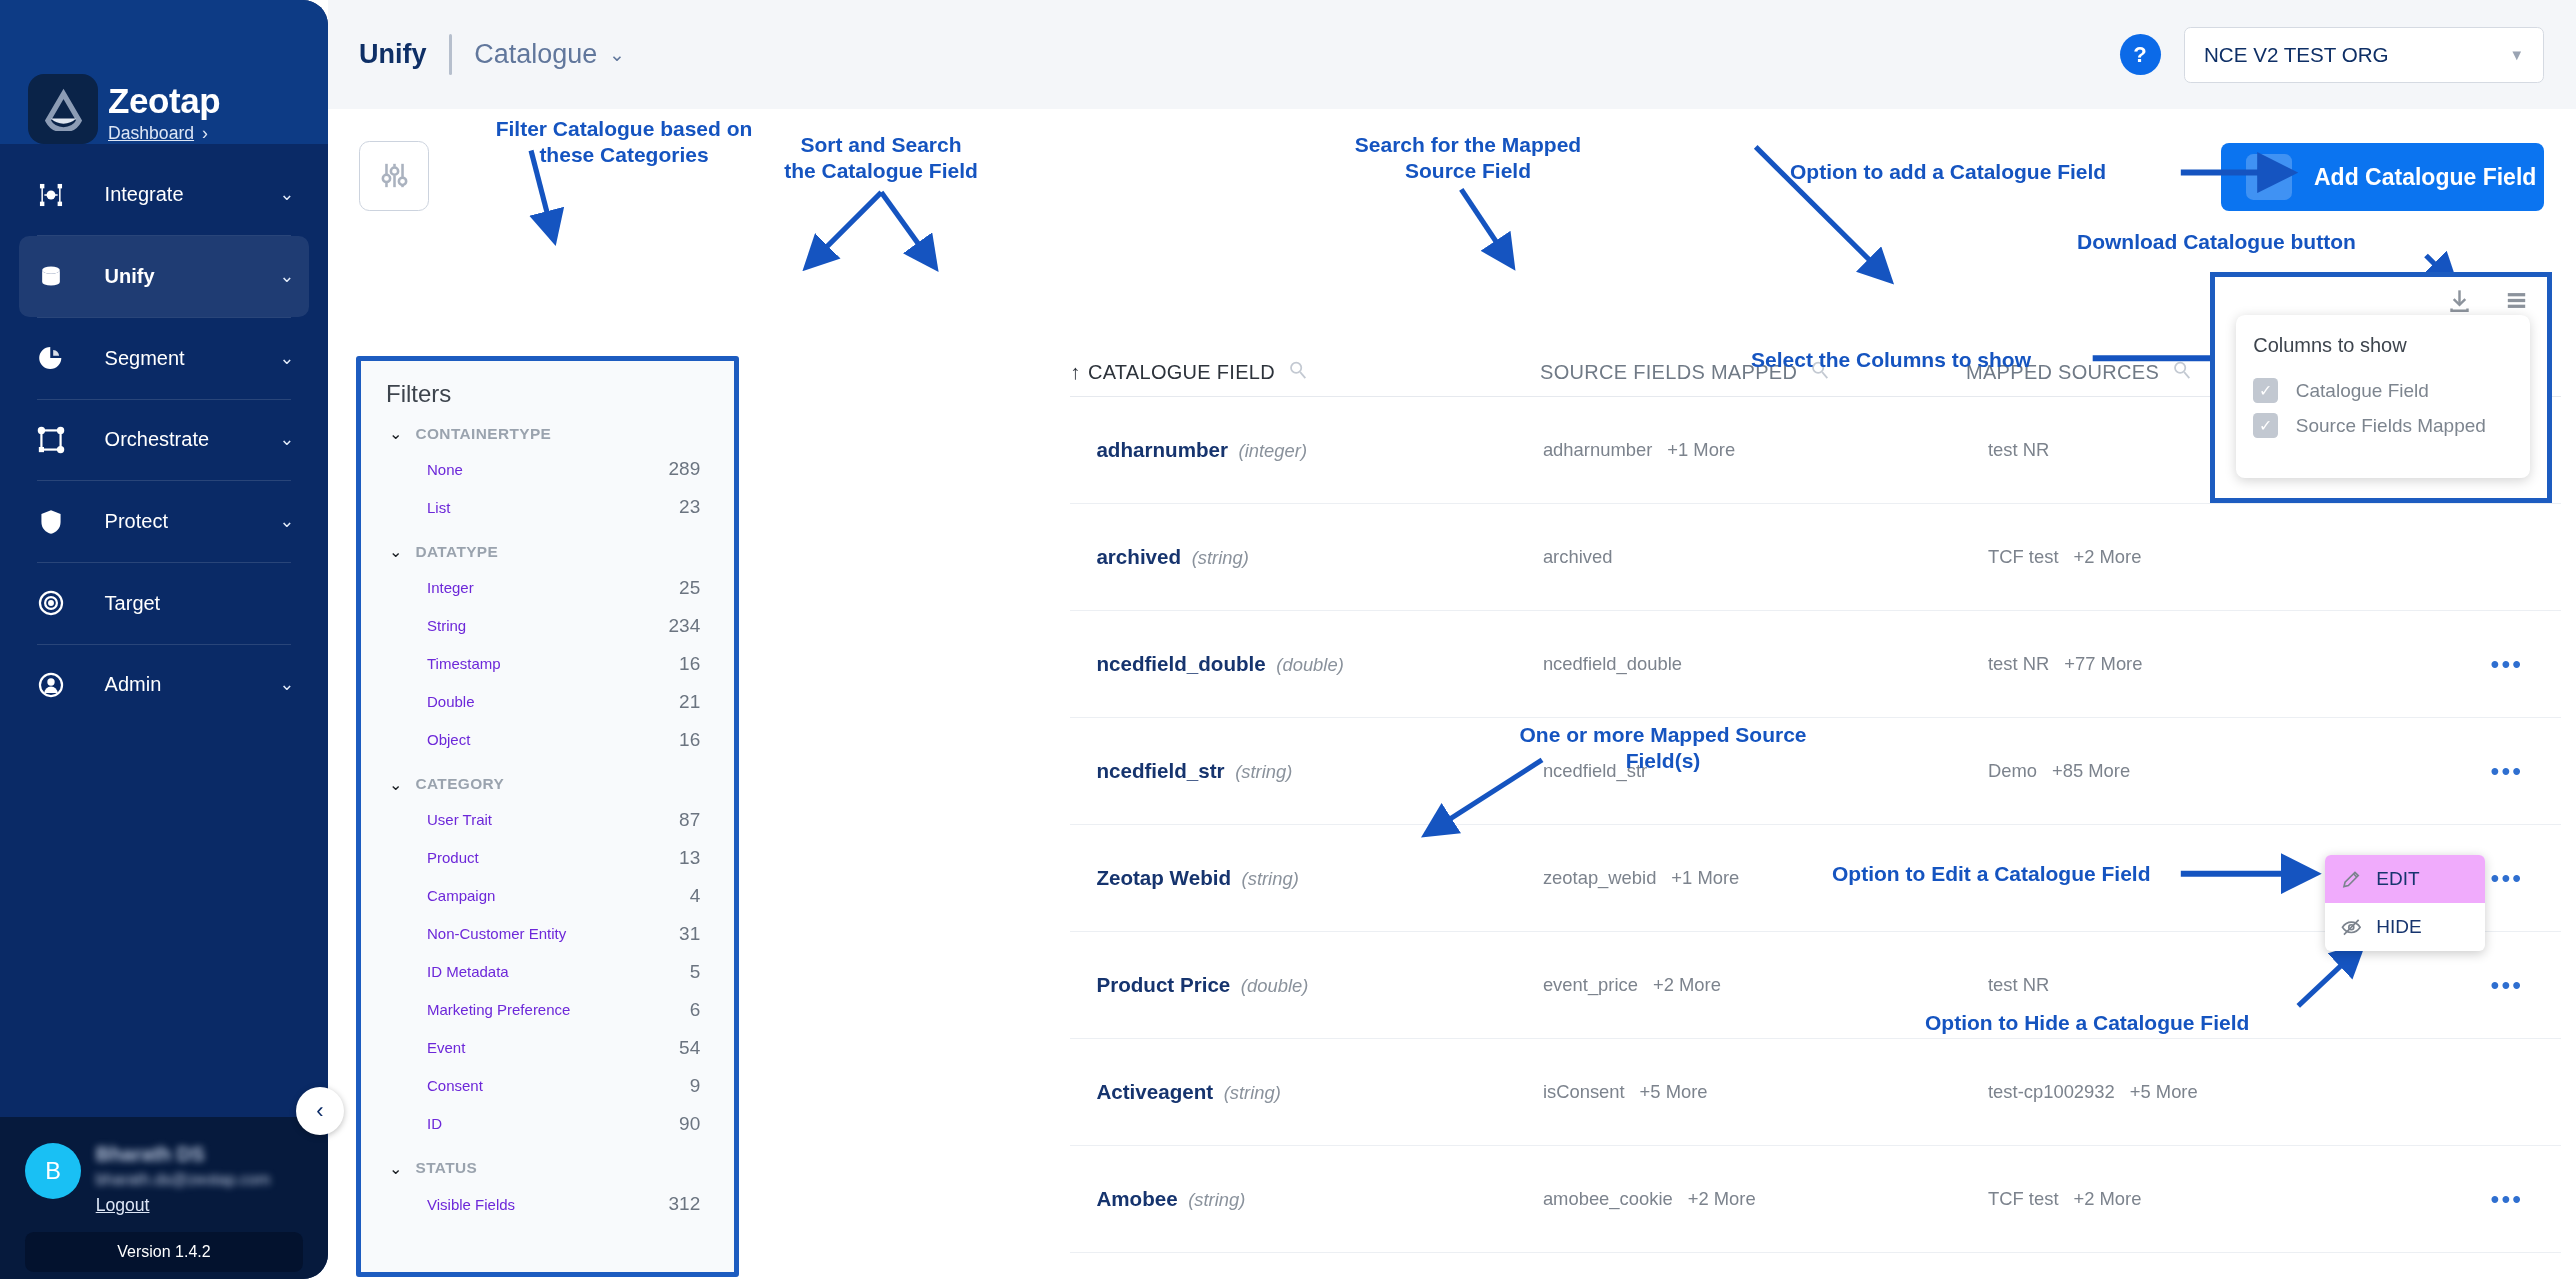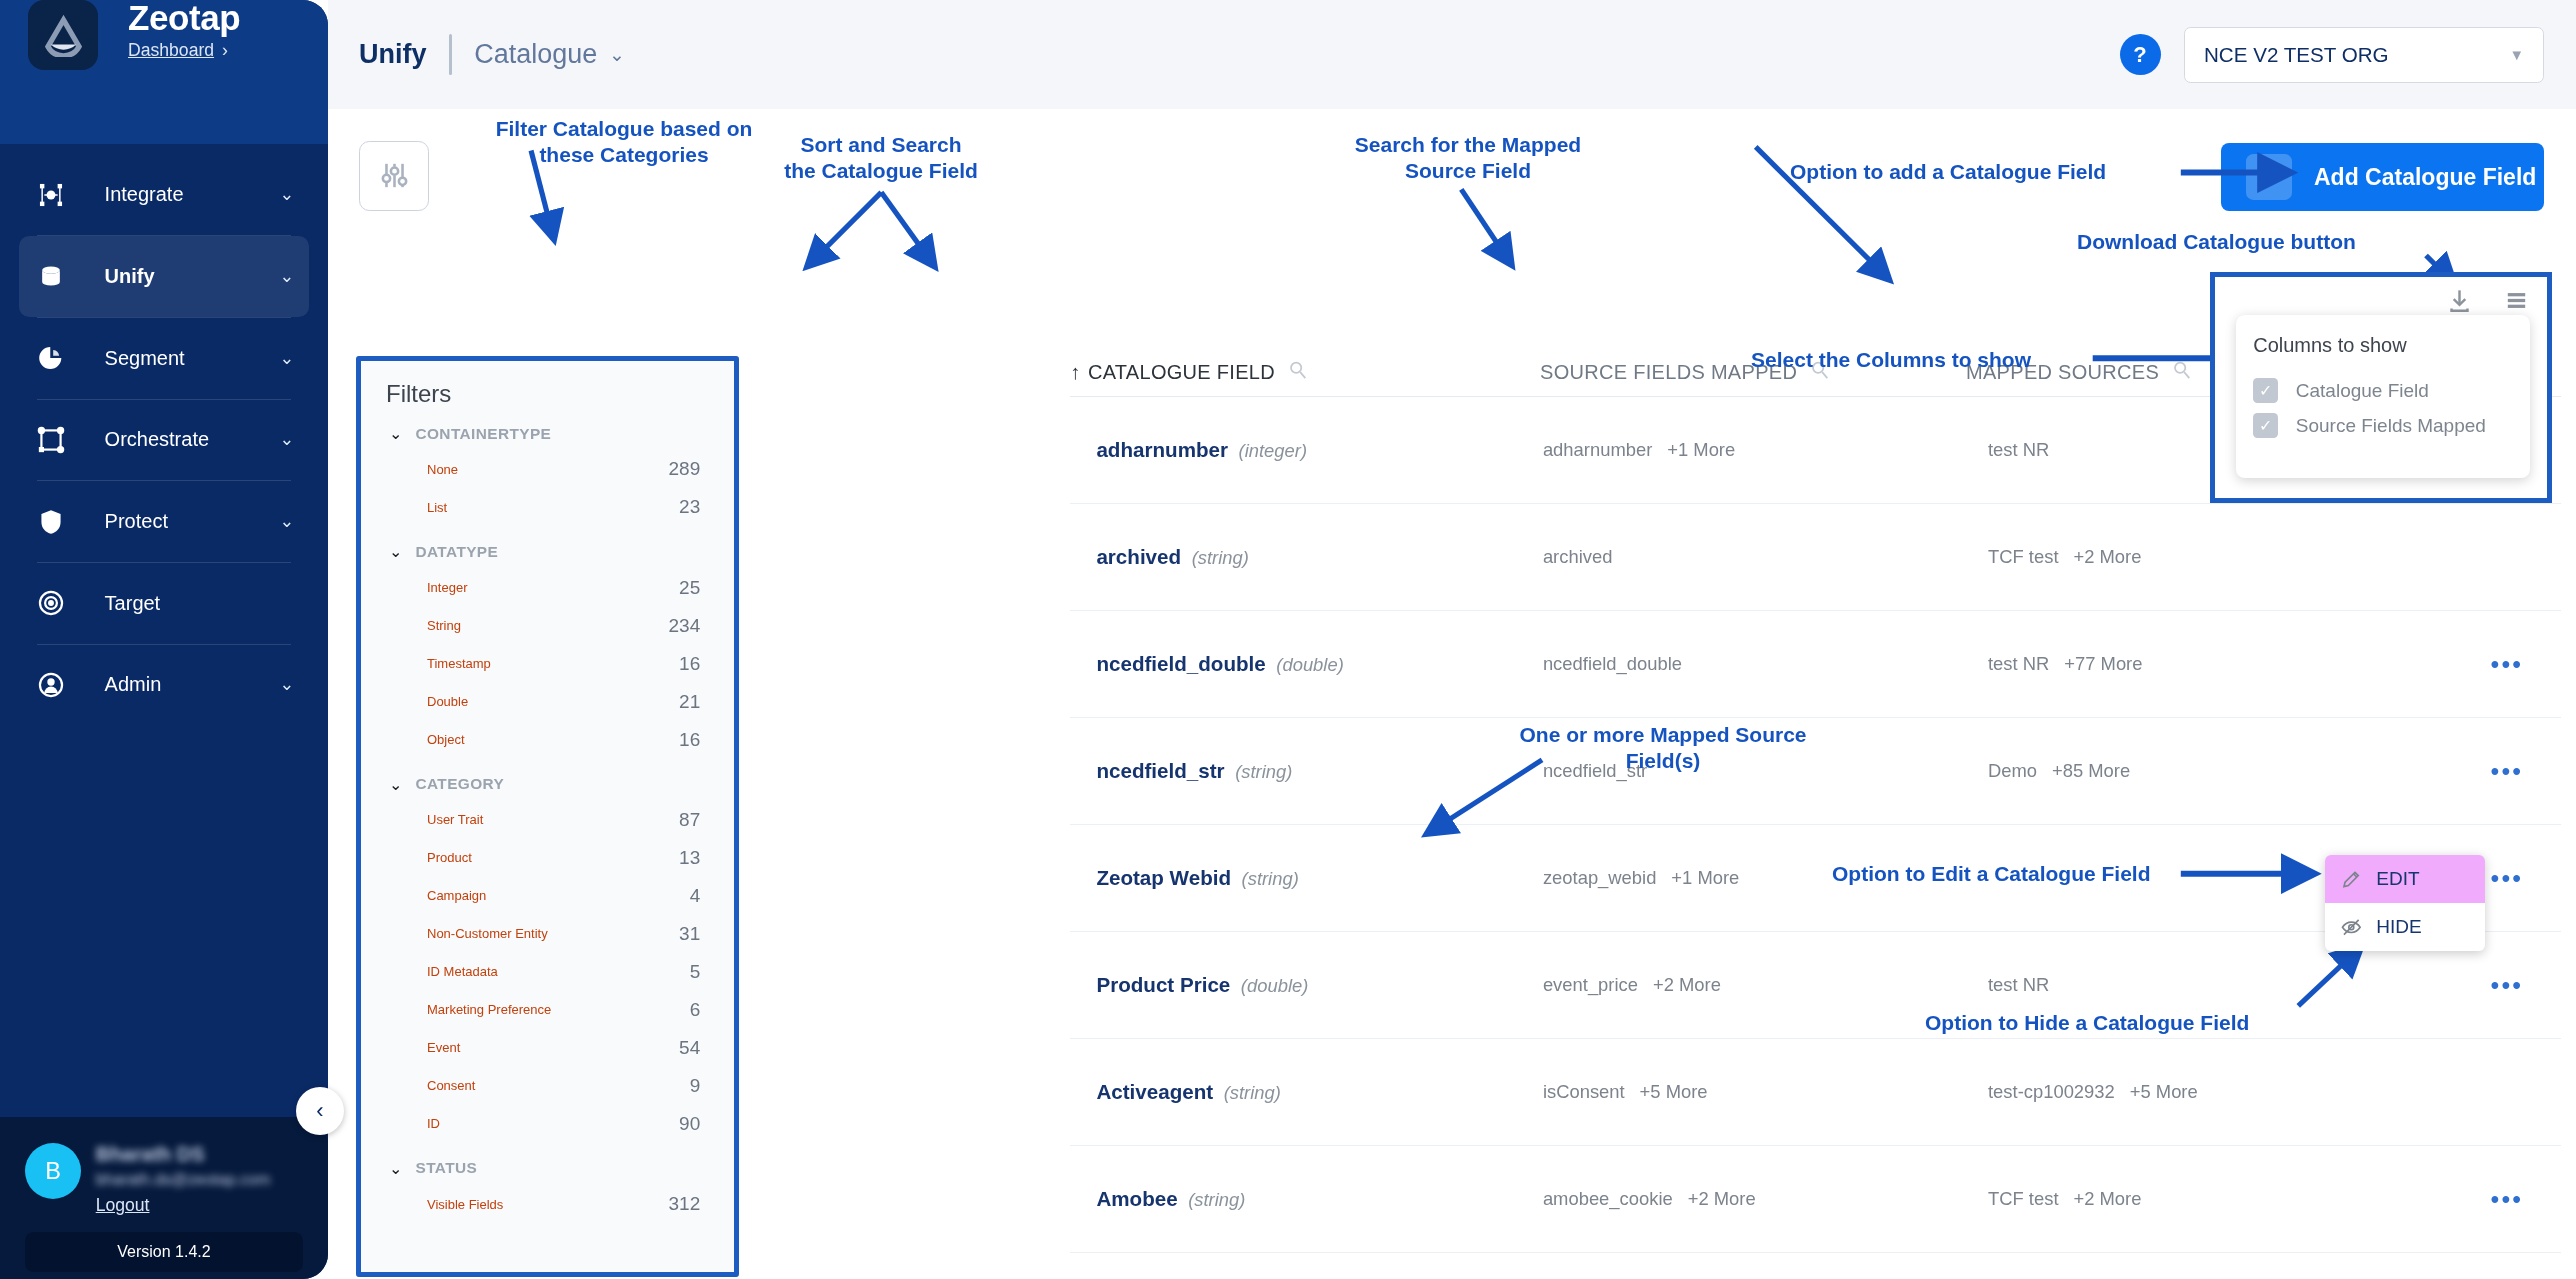--- a/index.html
+++ b/index.html
@@ -13,21 +13,21 @@
 
   
   .sidebar {
     position: absolute; left: 0; top: 0; width: 328px; height: 1279px;
     background: #0a2a66;
     border-radius: 0 25px 25px 0;
     overflow: hidden;
   }
   .sb-top {
     height: 144px; background: #0d3b85;
-    display: flex; align-items: flex-start; padding-left: 28px; gap: 30px;
+    display: flex; align-items: flex-end; padding-left: 28px; gap: 10px;
   }
   .sb-logo {
     width: 70px; height: 70px; border-radius: 16px; background:#0a2348;
     display:flex; align-items:center; justify-content:center; flex:0 0 auto;
   }
   .sb-brandwrap { display:flex; flex-direction:column; }
   .sb-brand { color:#fff; font-size:35px; font-weight:700; letter-spacing:-0.4px; line-height:1.05; }
   .sb-dash { display:flex; align-items:center; gap:8px; margin-top:2.9px; }
   .sb-dash-txt { color:#dde6f5; font-size:17.6px; text-decoration: underline; }
   .sb-chev { color:#dde6f5; font-size:17.6px; }
@@ -113,21 +113,21 @@
   .filters {
     position:absolute; left:28px; top:247px; width:383px; height:921px;
     background:#f8fafc; border:5.1px solid #1d5cc0; border-radius:2.9px;
     padding: 19px 25px 0 25px; overflow:hidden;
   }
   .filters h2 { font-size:24px; color:#3d444d; font-weight:400; margin-bottom:11.7px; }
   .fgroup-hd { display:flex; align-items:center; gap:13.2px; margin:16px 0 7.3px 2.9px; }
   .fgroup-hd .cv { color:#1b1f24; font-size:16px; }
   .fgroup-hd .t { color:#9aa3ae; font-size:15.4px; font-weight:700; letter-spacing:0.4px; }
   .frow { display:flex; align-items:center; height:38px; padding:0 8.8px 0 41px; }
-  .frow .n { color:#c2410c; font-size:13px; }
+  .frow .n { color:#6d28d9; font-size:15px; }
   .frow .c { margin-left:auto; color:#6b7480; font-size:19px; }
 
   
   .tablewrap { position:absolute; left:742px; top:220px; right:14.7px; bottom:0; }
   .thead { display:flex; align-items:flex-end; height:68px; border-bottom:1.5px solid #e6e9ee; }
   .th { display:flex; align-items:center; gap:11.7px; color:#707a86; font-size:20px; letter-spacing:0.3px; padding-bottom:10.3px;}
   .th.c1 { width:470px; color:#2d333b; }
   .th.c2 { width:426px; }
   .th.c3 { width:382px; }
   .sortarrow { color:#2d333b; font-size:20.6px; margin-right:-4.4px; }

